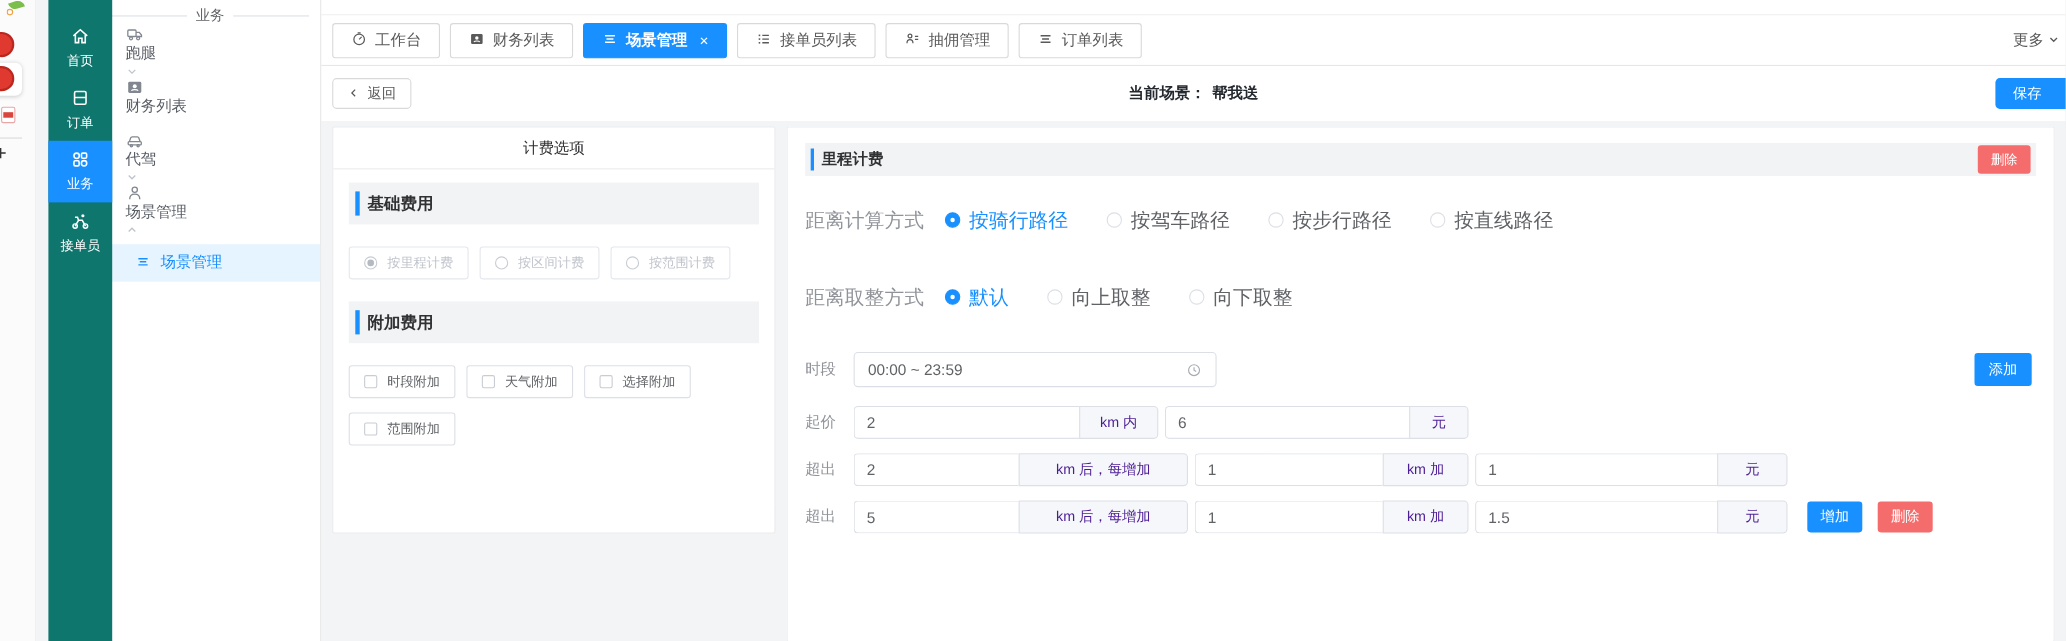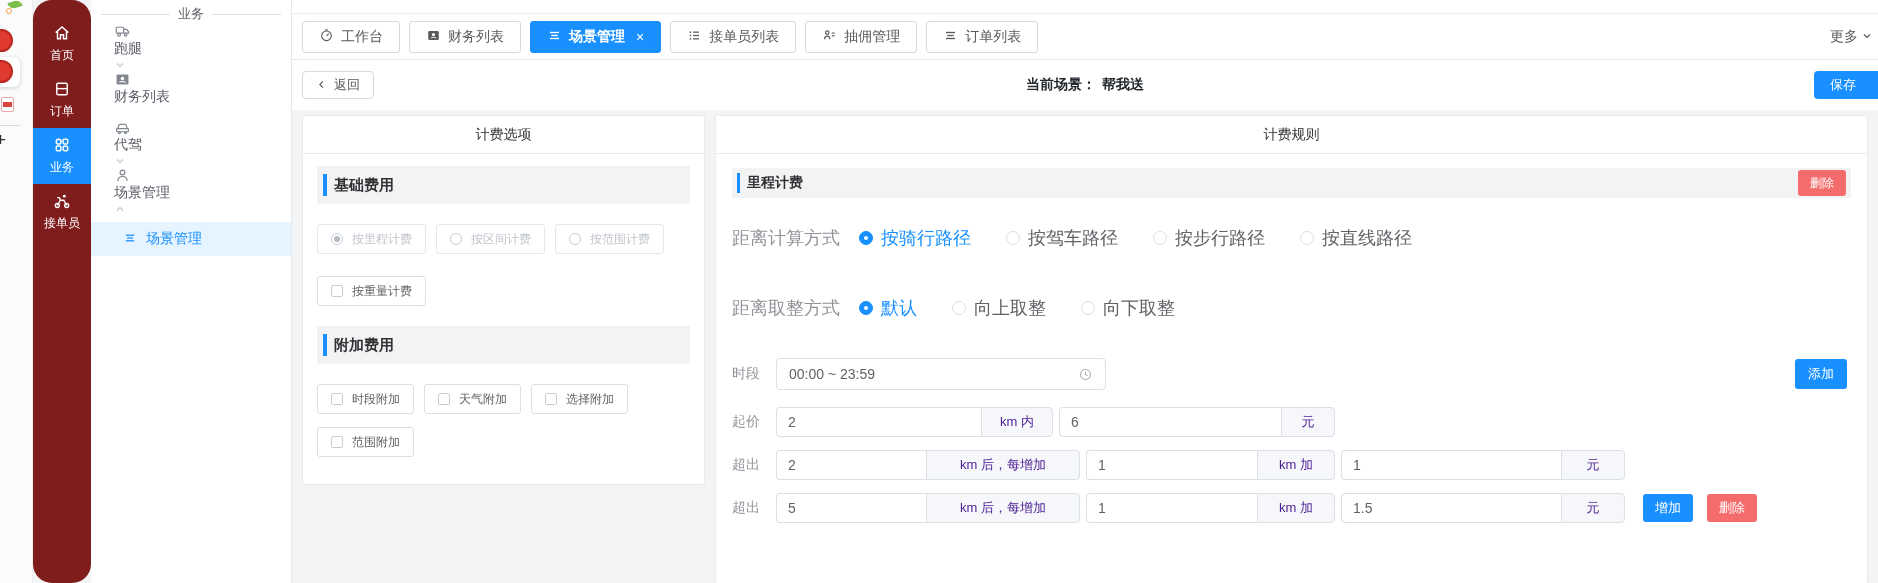--- a/index.html
+++ b/index.html
@@ -13,21 +13,21 @@
   .logo-leaf { position:absolute; left:2px; top:0; width:14px; height:7px; background:#7bbf4a; border-radius:0 8px 0 8px; transform:rotate(-18deg); }
   .logo-dot { position:absolute; left:0; top:7px; width:6px; height:6px; border:1px solid #f0a043; border-radius:50%; }
   .quick-red { position:absolute; left:-10px; width:23px; height:23px; border-radius:50%; background:#e03a30; border:2px solid #b9271f; }
   .quick-card { position:absolute; left:-12px; top:57px; width:32px; height:30px; background:#fff; border-radius:6px; box-shadow:0 1px 4px rgba(0,0,0,.18); }
   .quick-doc { position:absolute; left:1px; top:97px; width:13px; height:15px; border:1px solid #e8a6a6; border-radius:2px; background:#fff; }
   .quick-doc::after { content:""; position:absolute; left:1px; top:4px; right:1px; height:5px; background:#d8453c; }
   .quick-div { position:absolute; left:0; top:125px; width:20px; height:1px; background:#d9d9d9; }
   .quick-plus { position:absolute; left:-5px; top:129px; font-size:19px; color:#333; }
 
   
-  .side-nav { position:absolute; left:33px; top:0; width:58px; height:583px; background:#7f1d1d; z-index:4; display:flex; flex-direction:column;border-radius:19px; }
+  .side-nav { position:absolute; left:44px; top:0; width:58px; height:583px; background:#0f766e; z-index:4; display:flex; flex-direction:column; }
   .nav-item { height:56px; display:flex; flex-direction:column; align-items:center; justify-content:center; gap:5px; color:#fff; cursor:pointer; }
   .nav-item:first-child { margin-top:16px; }
   .nav-item .nav-label { font-size:12px; }
   .nav-item.active { background:#1890ff; }
   .nav-item svg { display:block; }
 
   
   .submenu { position:absolute; left:91px; top:0; width:201px; height:583px; background:#fff; border-right:1px solid #e8e8e8; z-index:3; }
   .group-title { display:flex; align-items:center; gap:8px; padding:5px 10px 0 10px; color:#606266; font-size:13px; }
   .group-title::before, .group-title::after { content:""; flex:1; height:1px; background:#dcdfe6; }
@@ -331,26 +331,20 @@
             <div class="opt-box disabled">
               <span class="radio-dot"></span>
               <span>按区间计费</span>
             </div>
             <div class="opt-box disabled">
               <span class="radio-dot"></span>
               <span>按范围计费</span>
             </div>
           </div>
 
-          <div class="opt-row mt22">
-            <div class="opt-box enabled">
-              <span class="cb"></span>
-              <span>按重量计费</span>
-            </div>
-          </div>
 
           <div class="section-bar mt20">
               <span>附加费用</span>
             </div>
 
           <div class="opt-row">
             <div class="opt-box enabled">
               <span class="cb"></span>
               <span>时段附加</span>
             </div>
@@ -367,21 +361,20 @@
             <div class="opt-box enabled">
               <span class="cb"></span>
               <span>范围附加</span>
             </div>
           </div>
 
         </div>
       </section>
 
       <section class="panel rules-panel">
-        <div class="panel-header">计费规则</div>
         <div class="rules-body">
 
           <div class="rule-bar">
             <span>里程计费</span>
             <button class="btn-danger-sm">删除</button>
           </div>
 
           <div class="radio-row">
             <span class="rlabel">距离计算方式</span>
             <span class="radio-opt checked">

